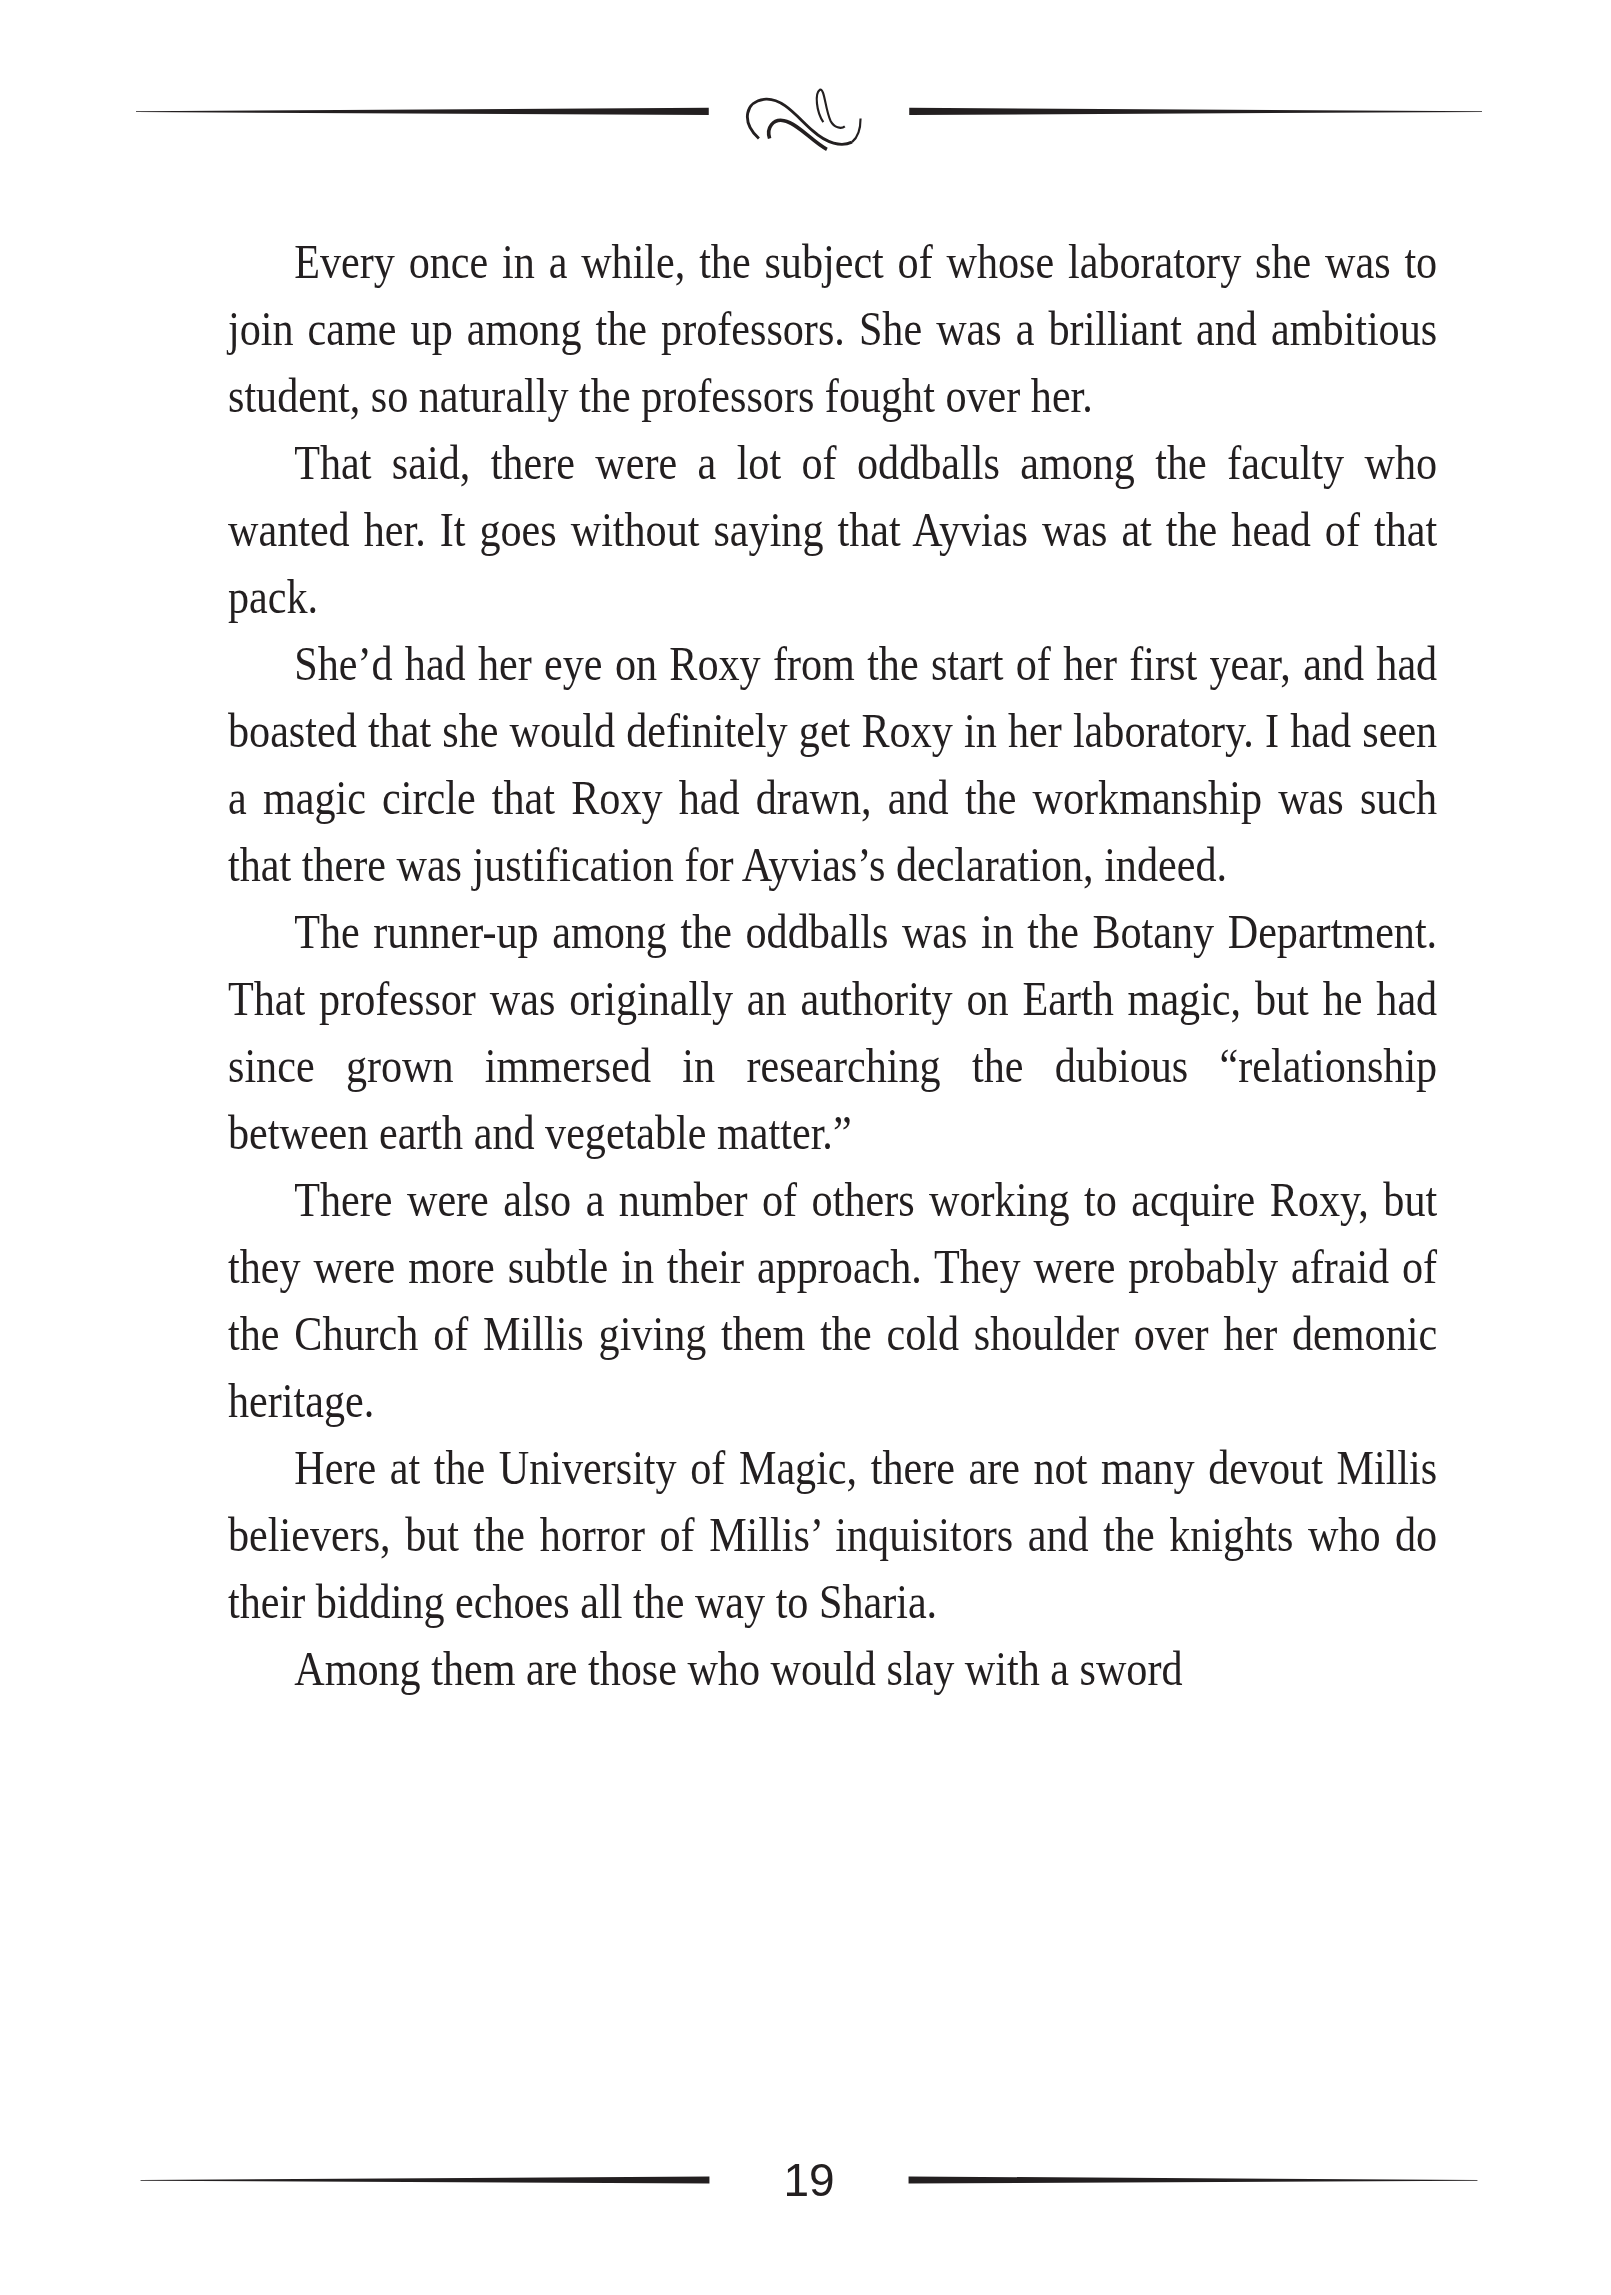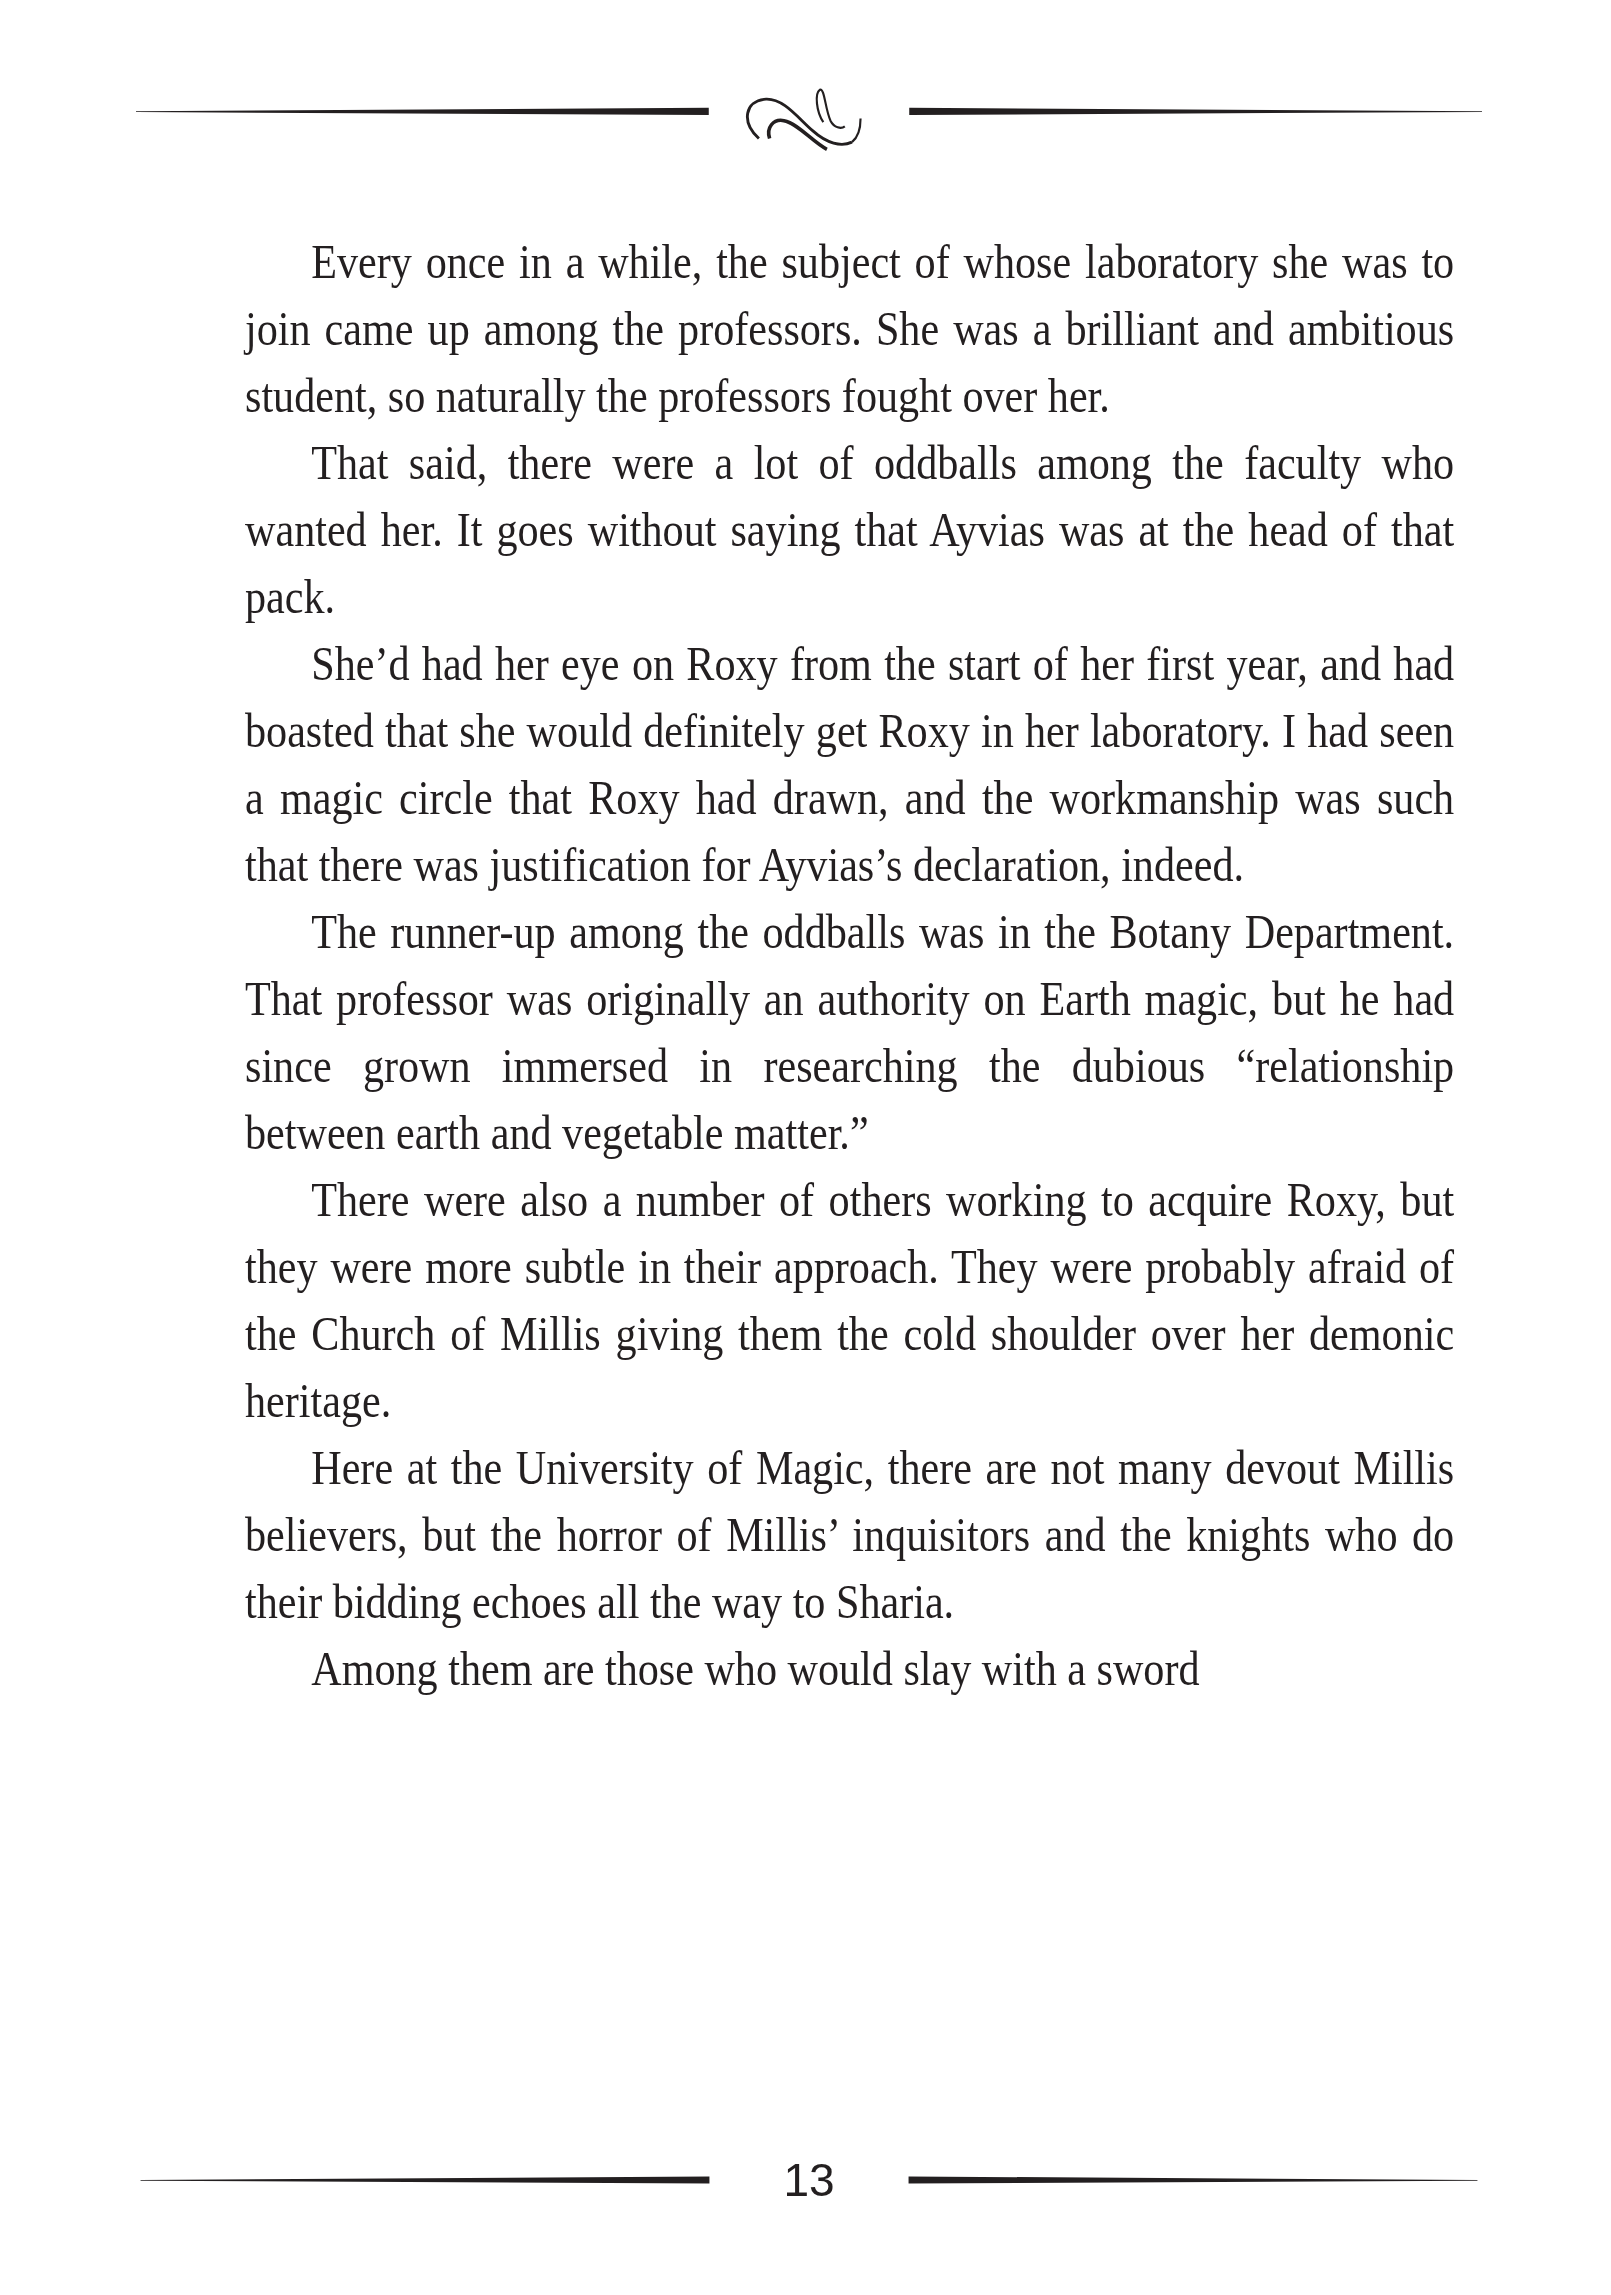--- a/index.html
+++ b/index.html
@@ -1,19 +1,19 @@
 <!DOCTYPE html>
 <html style="font-size:11.5px"><head>
 <meta charset="utf-8">
 <style>
   html, body { margin:0; padding:0; background:#ffffff; }
   body { width:1611px; height:2295px; position:relative; overflow:hidden; }
   .header-ornament { position:absolute; left:136px; top:79px; width:1346px; height:79px; }
   .text-block {
-    position:absolute; left:245px; top:228px; width:1209px;
+    position:absolute; left:228px; top:228px; width:1209px;
     font-family:"Liberation Serif", serif; font-size:49px; line-height:67px;
     color:#231f20; text-align:justify;
   }
   .text-block p {
     margin:0; text-indent:77px;
     transform-origin:left top;
   }
   .text-block .inner { transform:scaleX(0.86); transform-origin:left top; width:1406px; }
   .footer { position:absolute; left:136px; top:2148px; width:1346px; height:64px; }
   .page-number {
@@ -45,15 +45,15 @@
     <p>Here at the University of Magic, there are not many devout Millis believers, but the horror of Millis’ inquisitors and the knights who do their bidding echoes all the way to Sharia.</p>
     <p style="text-align:left">Among them are those who would slay with a sword</p>
   </div>
 </div>
 
 <div class="footer">
   <svg width="1346" height="64" viewBox="0 0 1880 90" style="position:absolute;left:0;top:0">
     <polygon points="0,45 800,40 800,50 0,46" fill="#231f20"></polygon>
     <polygon points="1080,40 1880,45 1880,46 1080,50" fill="#231f20"></polygon>
   </svg>
-  <div class="page-number">13</div>
+  <div class="page-number">19</div>
 </div>
 
 
 </body></html>

